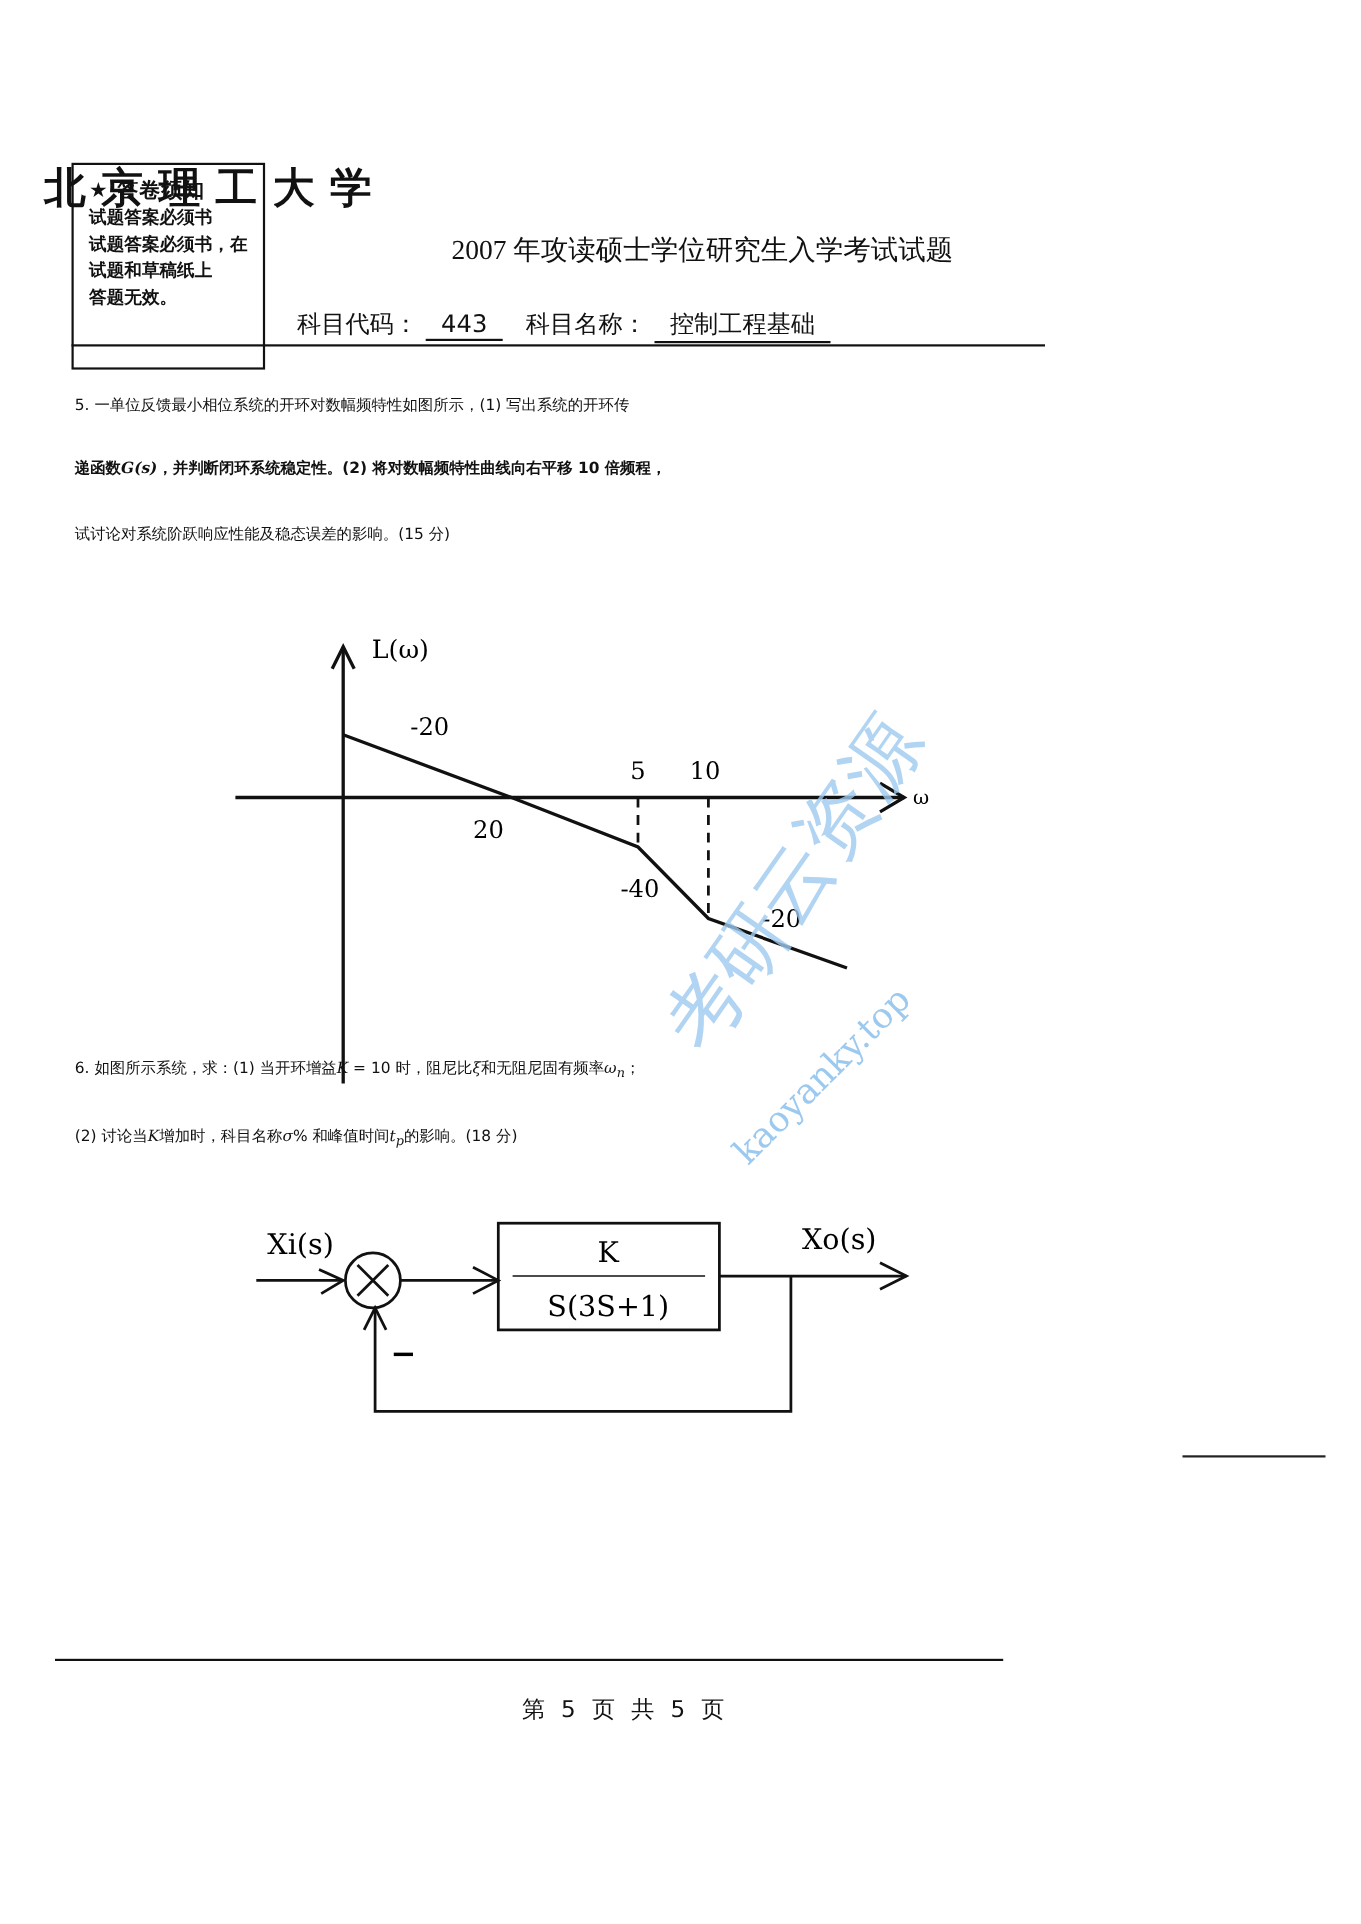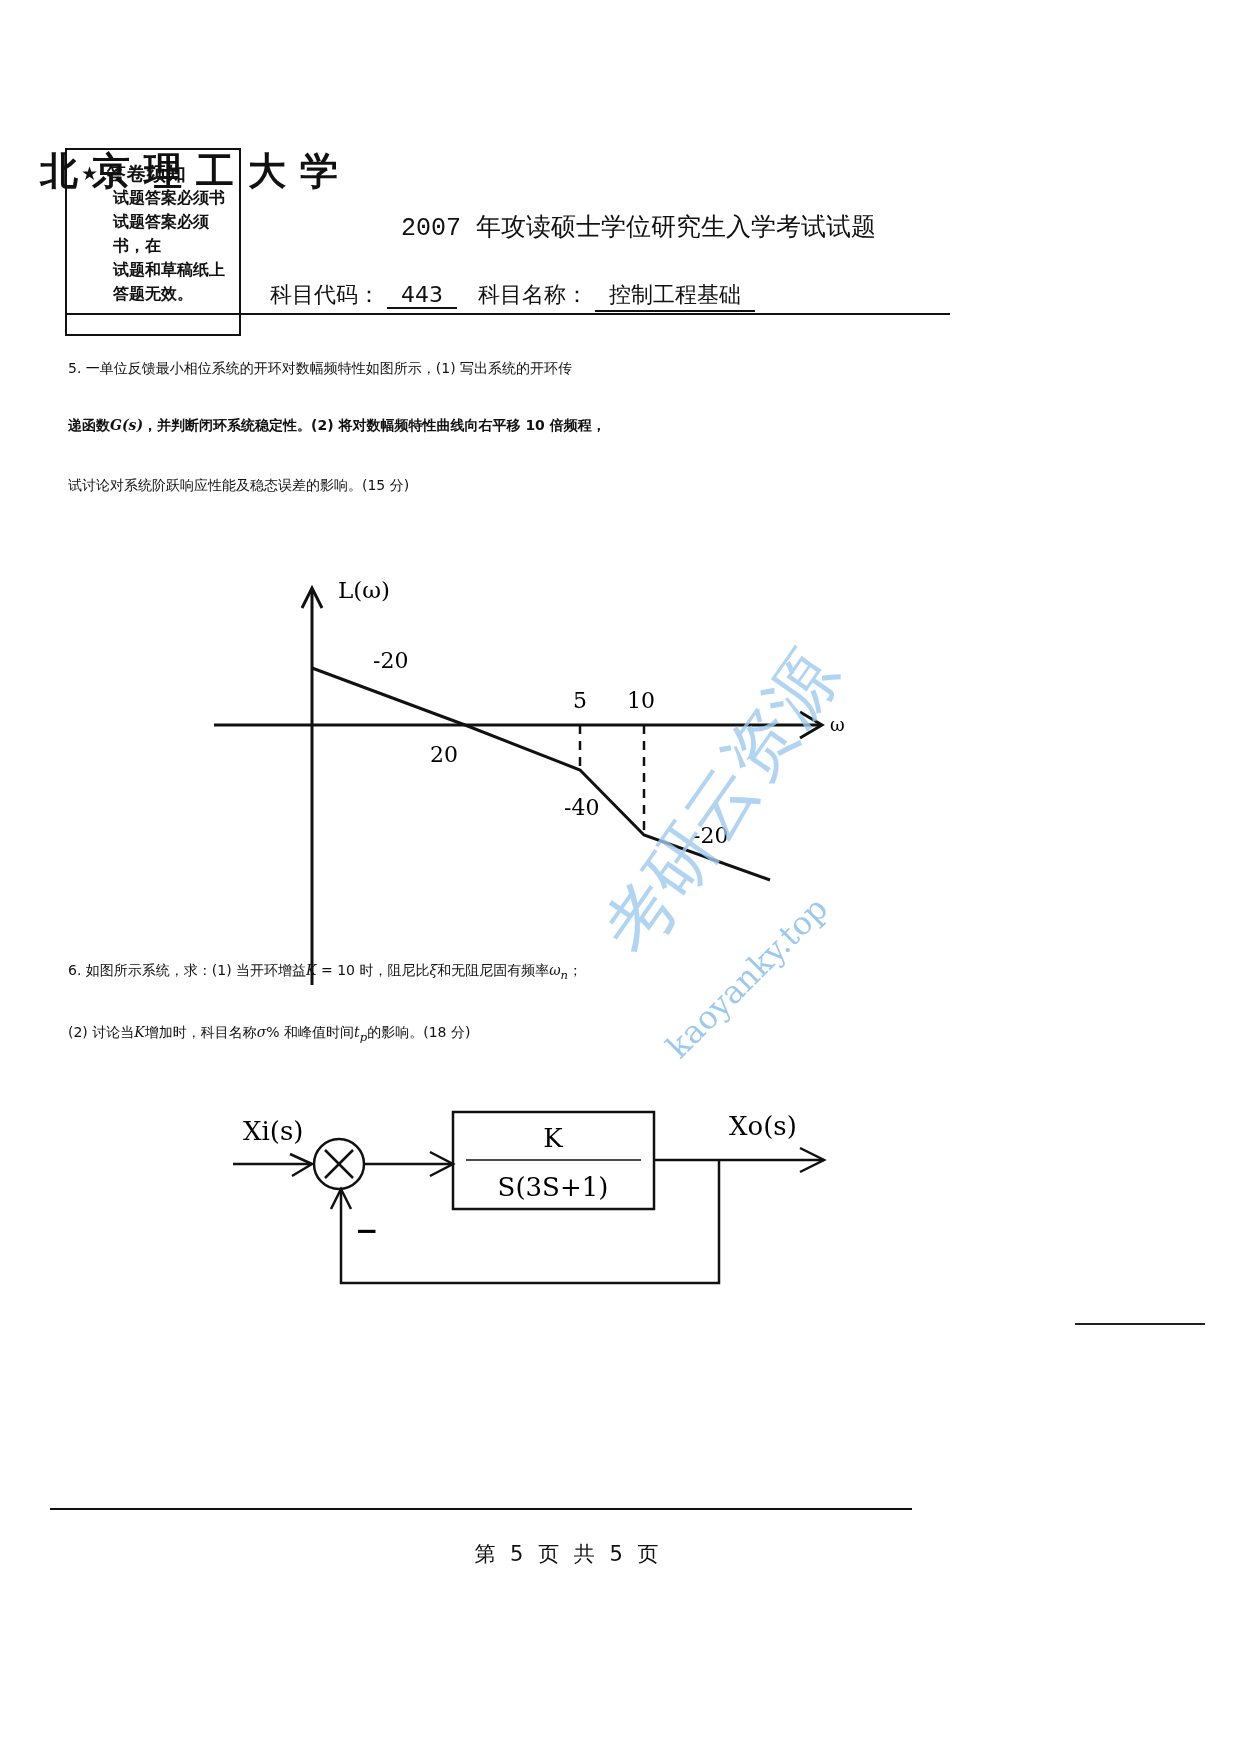--- a/index.html
+++ b/index.html
@@ -2,25 +2,25 @@
 <html><head>
 <meta charset="utf-8">
 <style>
   html, body { margin:0; padding:0; background:#ffffff; }
   body { width:1237px; height:1749px; position:relative; overflow:hidden;
          font-family:"DejaVu Serif","Liberation Serif",serif; color:#111; }
   .abs { position:absolute; }
   .notice { left:65px; top:148px; width:176px; height:188px; border:2px solid #111; box-sizing:border-box;
             padding:10px 0 6px 14px; font-family:"DejaVu Sans","Liberation Sans",sans-serif; font-weight:bold; }
   .notice .head { font-size:19px; line-height:26px; letter-spacing:1px; }
-  .notice .body { font-size:16px; line-height:24px;margin-left:32px; }
+  .notice .body { font-size:16px; line-height:24px; }
   .uni { left:0; width:1237px; top:146px; text-align:left; font-size:38px; font-weight:bold; letter-spacing:14px;
          font-family:Liberation Serif, serif; padding-left:40px; box-sizing:border-box; }
   .subtitle { left:0; width:1237px; top:210px; text-align:center; font-size:25px; padding-left:40px; box-sizing:border-box;
-              font-family:Liberation Mono, monospace; }
+              font-family:Liberation Serif, serif; }
   .subject { left:270px; top:280px; font-size:22px; font-family:"DejaVu Sans","Liberation Sans",sans-serif; white-space:nowrap; }
   .subject .u { display:inline-block; border-bottom:2px solid #111; text-align:center; }
   .rule { height:0; border-top:2px solid #111; }
   .q { left:68px; font-size:14px; white-space:nowrap; font-family:"DejaVu Sans","Liberation Sans",sans-serif; }
   .q i { font-family:"DejaVu Serif","Liberation Serif",serif; }
   .footer { left:0; width:1237px; top:1540px; text-align:center; font-size:21px; letter-spacing:4px;
             font-family:"DejaVu Sans","Liberation Sans",sans-serif; margin-left:-50px; }
   svg text { font-family:"DejaVu Serif","Liberation Serif",serif; }
 </style>
 </head>

